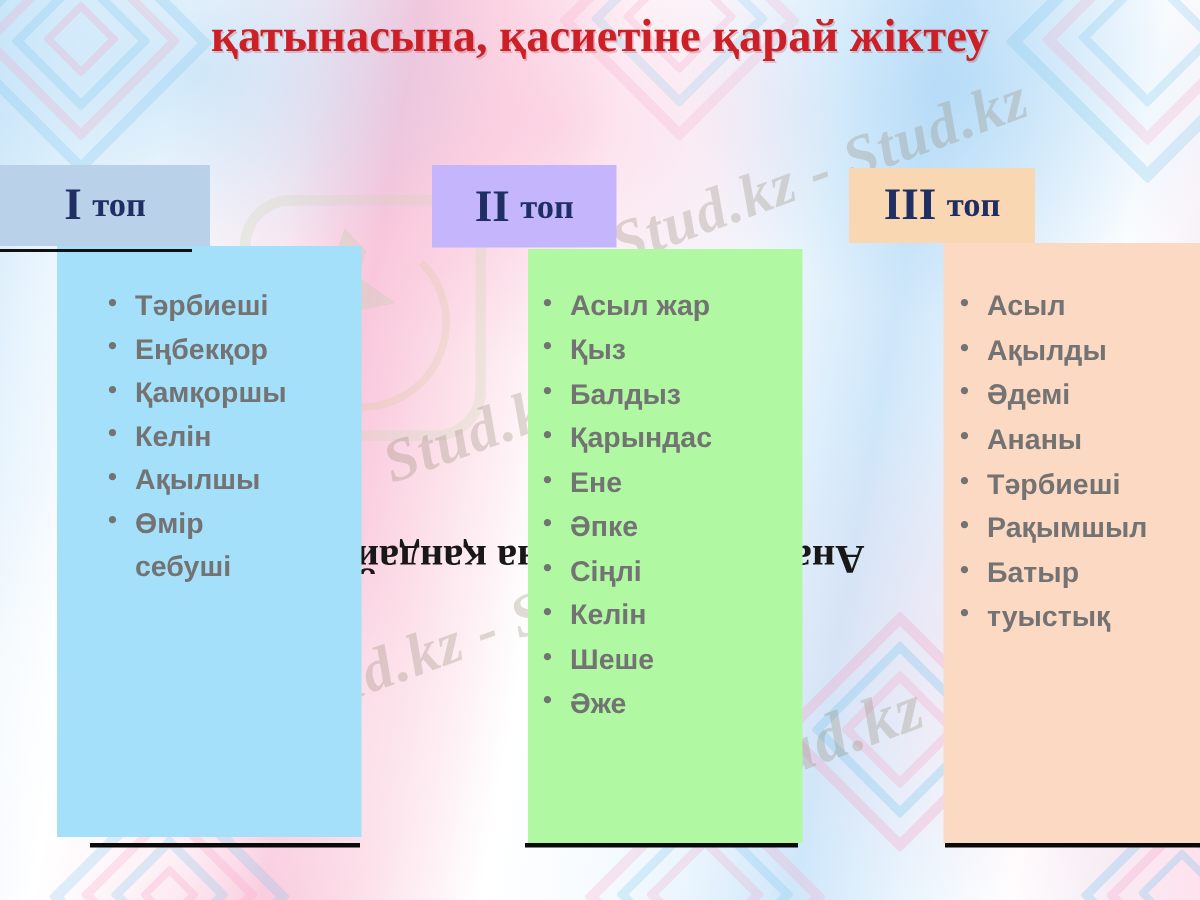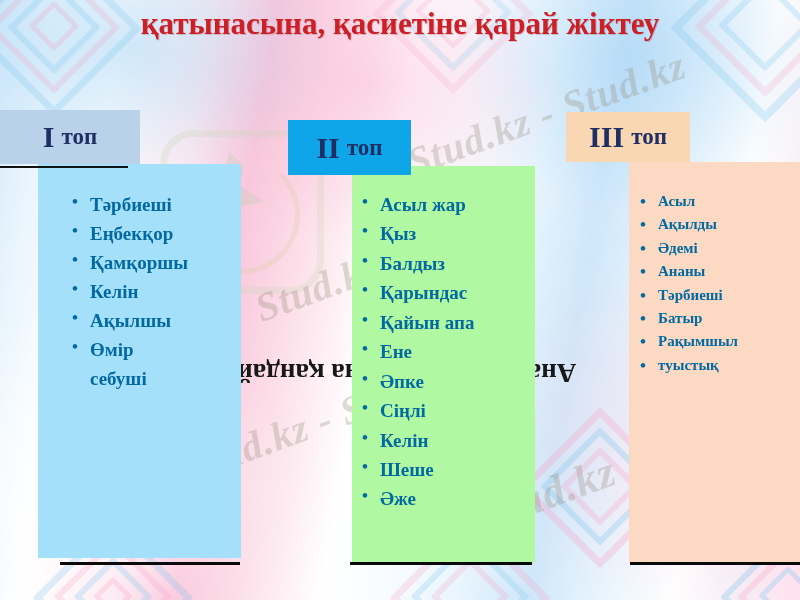--- a/index.html
+++ b/index.html
@@ -156,21 +156,21 @@
     justify-content: center;
     color: #1f2f63;
     font-family: "Liberation Serif", serif;
     font-weight: bold;
     box-sizing: border-box;
   }
   .hdr .num { font-size: 30px; }
   .hdr .wrd { font-size: 23px; margin-left: 7px; }
 
   #hdr1 { left: 0px;   top: 110px; width: 140px; height: 54px; background: #b9d2ea; }
-  #hdr2 { left: 288px; top: 120px; width: 123px; height: 55px; background: #0ea5e9; }
+  #hdr2 { left: 288px; top: 110px; width: 123px; height: 55px; background: #c4b5fd; }
   #hdr3 { left: 566px; top: 112px; width: 124px; height: 50px; background: #fad7b3; }
 
   .hdr-rule {
     position: absolute;
     height: 2px;
     background: #111111;
   }
   #rule1 { left: 0px;   top: 166px; width: 128px; }
 
   
@@ -194,37 +194,37 @@
   
   ul.blist {
     list-style: none;
     margin: 0;
     padding: 0;
     position: absolute;
   }
   ul.blist li {
     position: relative;
     padding-left: 20px;
-    font-family: Liberation Serif, serif;
-    font-weight: bold;
-    color: #0369a1;
+    font-family: Liberation Sans, sans-serif;
+    font-weight: bold;
+    color: #737373;
     white-space: pre-line;
   }
   ul.blist li::before {
     content: "\2022";
     position: absolute;
     left: 2px;
     top: -1px;
     font-size: 17px;
     line-height: inherit;
   }
 
   #list1 { left: 70px;  top: 190px; font-size: 19px; line-height: 1.53; }
   #list2 { left: 360px; top: 190px; font-size: 19px; line-height: 1.55; }
-  #list3 { left: 638px; top: 190px; font-size: 15px; line-height: 1.56; }
+  #list3 { left: 638px; top: 190px; font-size: 19px; line-height: 1.56; }
 </style>
 </head>
 <body>
 
 <div id="slide">
 
   <div class="bg-base"></div>
   <div class="bg-wash"></div>
 
   <div class="diamond" style="left:-6px; top:-34px; width:120px; height:120px;">
@@ -310,40 +310,39 @@
   <div class="panel" id="panel2"></div>
   <div class="hdr" id="hdr2">
     <span class="num">II</span>
     <span class="wrd">топ</span>
   </div>
   <ul class="blist" id="list2">
     <li>Асыл жар</li>
     <li>Қыз</li>
     <li>Балдыз</li>
     <li>Қарындас</li>
-    <li>Қайын апа</li>
     <li>Ене</li>
     <li>Әпке</li>
     <li>Сіңлі</li>
     <li>Келін</li>
     <li>Шеше</li>
     <li>Әже</li>
   </ul>
   <div class="panel-rule" id="prule2"></div>
 
   <div class="panel" id="panel3"></div>
   <div class="hdr" id="hdr3">
     <span class="num">III</span>
     <span class="wrd">топ</span>
   </div>
   <ul class="blist" id="list3">
     <li>Асыл</li>
     <li>Ақылды</li>
     <li>Әдемі</li>
     <li>Ананы</li>
     <li>Тәрбиеші</li>
+    <li>Рақымшыл</li>
     <li>Батыр</li>
-    <li>Рақымшыл</li>
     <li>туыстық</li>
   </ul>
   <div class="panel-rule" id="prule3"></div>
 
 </div>
 
 </body></html>

